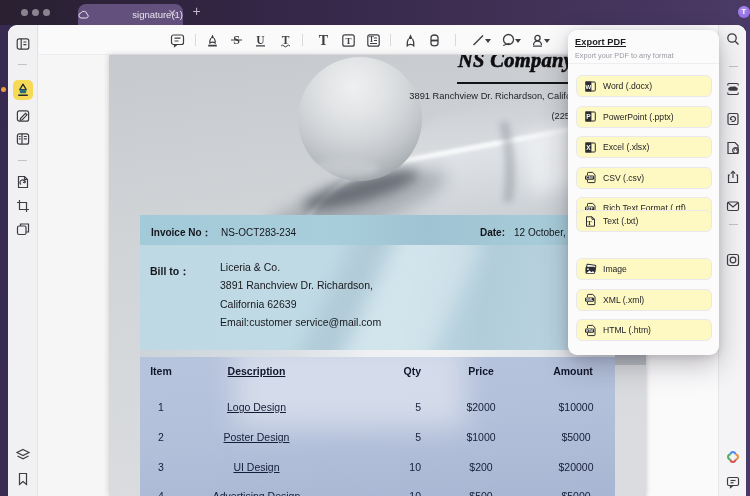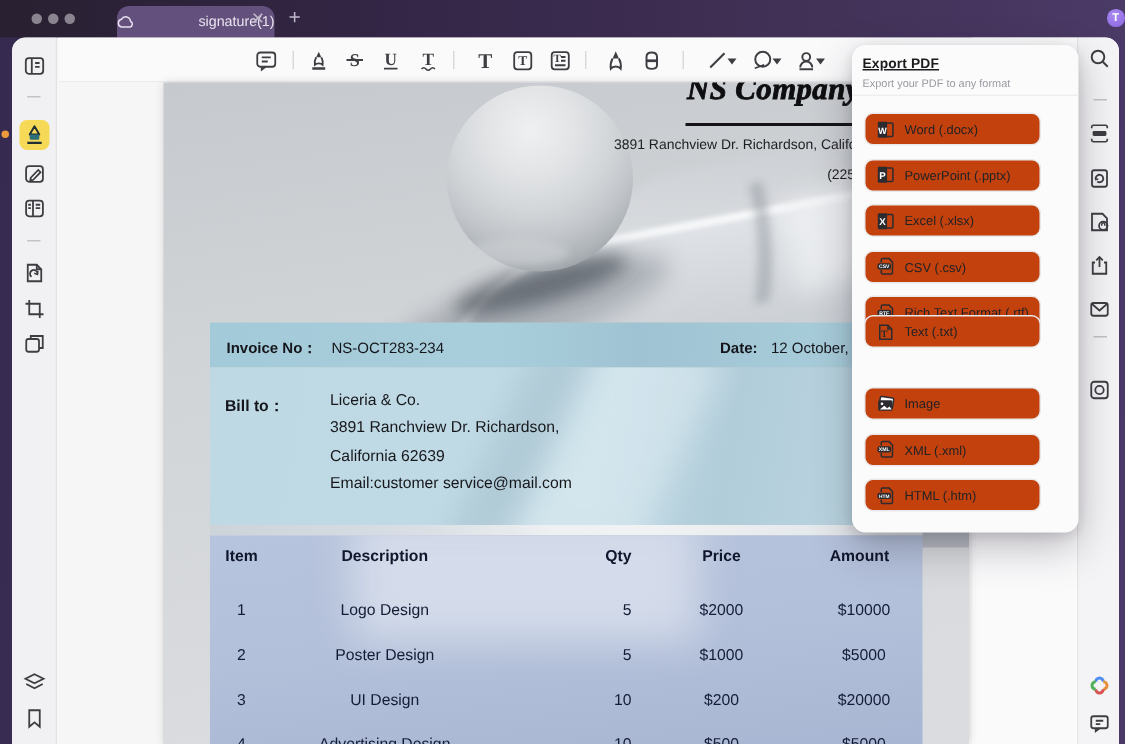--- a/index.html
+++ b/index.html
@@ -58,32 +58,32 @@
   #gapstrip { position:absolute; left:31px; top:295px; width:475px; height:7px;
               background:linear-gradient(90deg,#ccd4da 0%, #d9dfe4 30%, #eef0f2 48%, #f0f2f3 62%, #dfe3e7 100%); }
   #tablebg { position:absolute; left:31px; top:302px; width:475px; height:139px;
              background:linear-gradient(175deg,#b7c4dd 0%, #b3c0da 50%, #a9b6d3 100%); }
 
   .b1label { font-weight:bold; font-size:10px; color:#15161c; }
   .b1val { font-size:10px; color:#15161c; }
 
   .trow { position:absolute; width:475px; font-size:10.5px; color:#141d36; }
   .c-item { position:absolute; left:33px; width:38px; text-align:center; }
-  .c-desc { position:absolute; left:70px; width:155px; text-align:center; }
+  .c-desc { position:absolute; left:70px; width:155px; text-align:center;text-decoration:underline; }
   .c-qty  { position:absolute; left:272px; width:40px; text-align:right; }
   .c-price{ position:absolute; left:342px; width:60px; text-align:center; }
   .c-amt  { position:absolute; left:432px; width:70px; text-align:center; }
 
   
   #panel { left:568px; top:30px; width:151px; height:325px; background:#fcfbfc; border-radius:9px;
            box-shadow:0 10px 28px rgba(30,25,40,.28), 0 2px 8px rgba(30,25,40,.13); z-index:50; }
   #panel h3 { font-size:9.2px; color:#1b1b1e; position:absolute; left:7px; top:6.5px; letter-spacing:.1px;text-decoration:underline; }
   #panel .sub { position:absolute; left:7px; top:21px; font-size:7.3px; color:#9b99a1; }
   #panel .hr { position:absolute; left:0; top:33px; width:151px; height:1px; background:#efedf0; }
-  .pbtn { position:absolute; left:8px; width:118px; height:22px; background:#c2410c; border:1px solid #e9e8ea;
+  .pbtn { position:absolute; left:8px; width:136px; height:22px; background:#fef9c3; border:1px solid #e9e8ea;
           border-radius:6px; display:flex; align-items:center; }
   .pbtn svg { margin-left:7px; }
   .pbtn span { margin-left:6px; font-size:8.6px; color:#232226; }
 </style>
 </head>
 <body>
 
 <div id="titlebar" class="abs">
   <div class="tl" style="left:21px"></div>
   <div class="tl" style="left:32px"></div>

